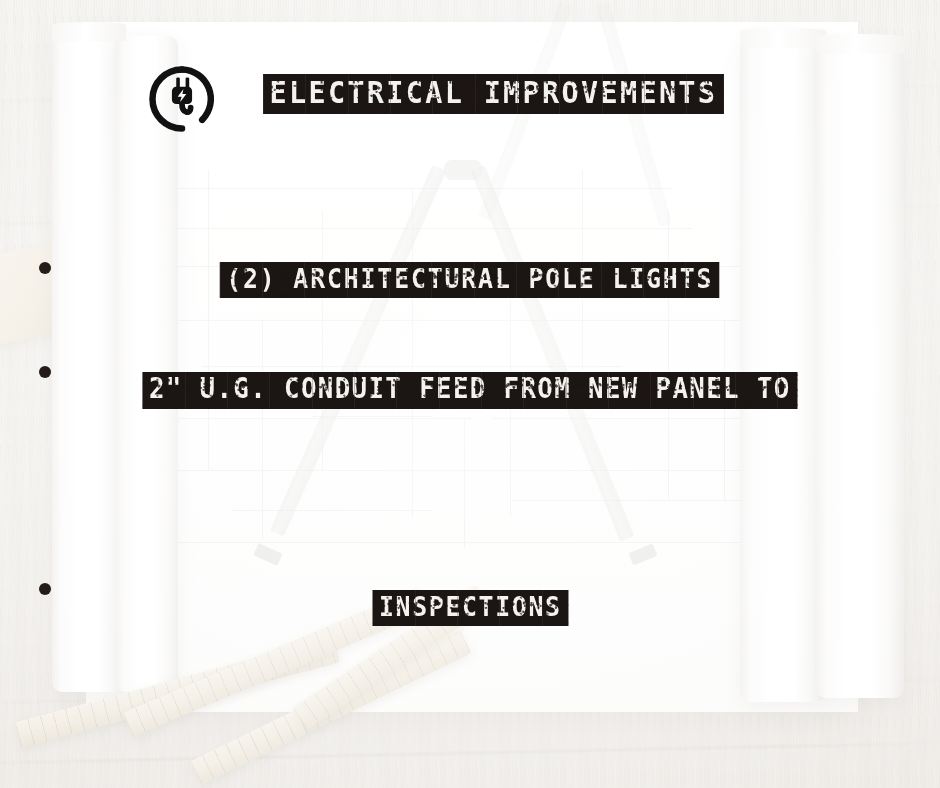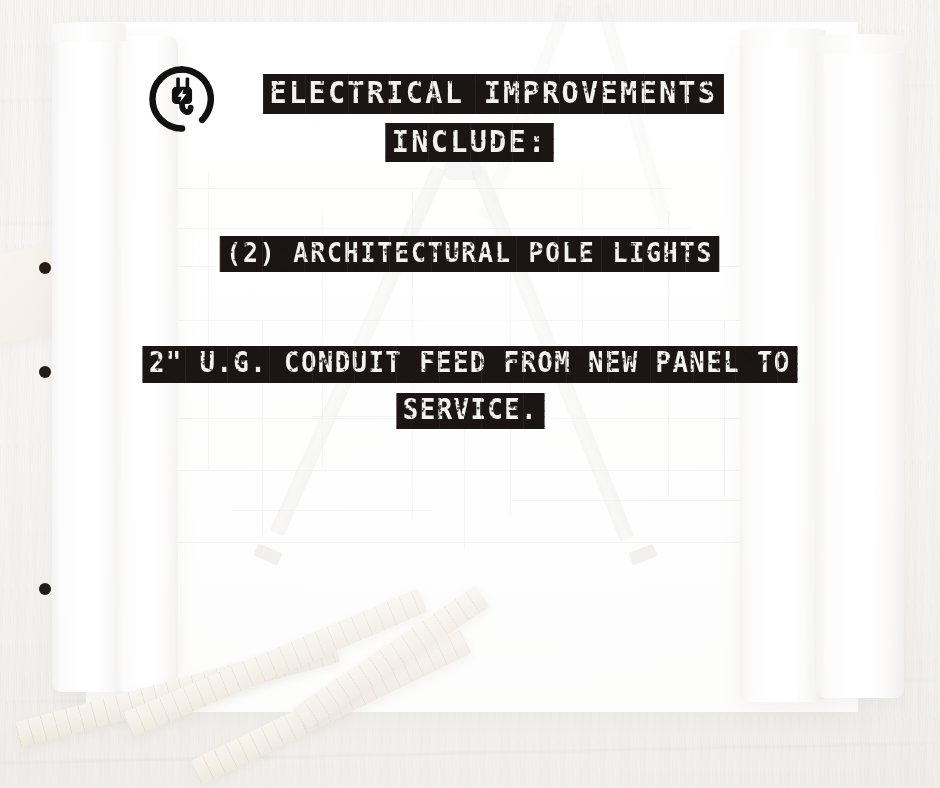--- a/index.html
+++ b/index.html
@@ -277,21 +277,21 @@
   
   .bullets { position: absolute; left: 0; right: 0; top: 0; }
   .bullet-item { position: absolute; left: 0; right: 0; }
   .bullet-dot {
     position: absolute;
     left: 39px;
     width: 12px; height: 12px;
     border-radius: 50%;
     background: #241c19;
   }
-  .bullet-lines { text-align: center; }
+  .bullet-lines { text-align: center; margin-top: 26px; }
   .bullet-lines .band { font-size: 27px; letter-spacing: 2px; }
   .bullet-lines .line + .line { margin-top: 10px; }
 
   .item-1 { top: 236px; }
   .item-1 .bullet-dot { top: 26px; }
 
   .item-2 { top: 346px; }
   .item-2 .bullet-dot { top: 20px; }
   .item-2 .bullet-lines .band { font-size: 28px; letter-spacing: 1.5px; }
 
@@ -385,49 +385,46 @@
         <rect x="36" y="33" width="28" height="24" rx="6" fill="#111111"></rect>
 
         <path d="M52 36 L44 47 L49.5 47 L47 55 L56 43 L50.5 43 Z" fill="#ffffff"></path>
 
         <path d="M50 57 C50 70, 62 72, 62 62" fill="none" stroke="#111111" stroke-width="8" stroke-linecap="round"></path>
       </svg>
 
       <span class="header-row-1">
         <span class="band">ELECTRICAL IMPROVEMENTS</span>
       </span>
-      <span class="header-row-2">
-        <span class="band">INCLUDE:</span>
-      </span>
     </div>
 
     <div class="bullets">
 
       <div class="bullet-item item-1">
         <span class="bullet-dot"></span>
         <div class="bullet-lines">
           <div class="line">
             <span class="band">(2) ARCHITECTURAL POLE LIGHTS</span>
           </div>
         </div>
       </div>
 
       <div class="bullet-item item-2">
         <span class="bullet-dot"></span>
         <div class="bullet-lines">
           <div class="line">
             <span class="band">2" U.G. CONDUIT FEED FROM NEW PANEL TO</span>
           </div>
+        </div>
+      </div>
+
+      <div class="bullet-item item-3">
+        <span class="bullet-dot"></span>
+        <div class="bullet-lines">
           <div class="line">
-            <span class="band">SERVICE.</span>
+            <span class="band">INSPECTIONS</span>
           </div>
         </div>
       </div>
 
-      <div class="bullet-item item-3">
-        <span class="bullet-dot"></span>
-        <div class="bullet-lines">
-        </div>
-      </div>
-
     </div>
   </div>
 </div>
 
 </body></html>

